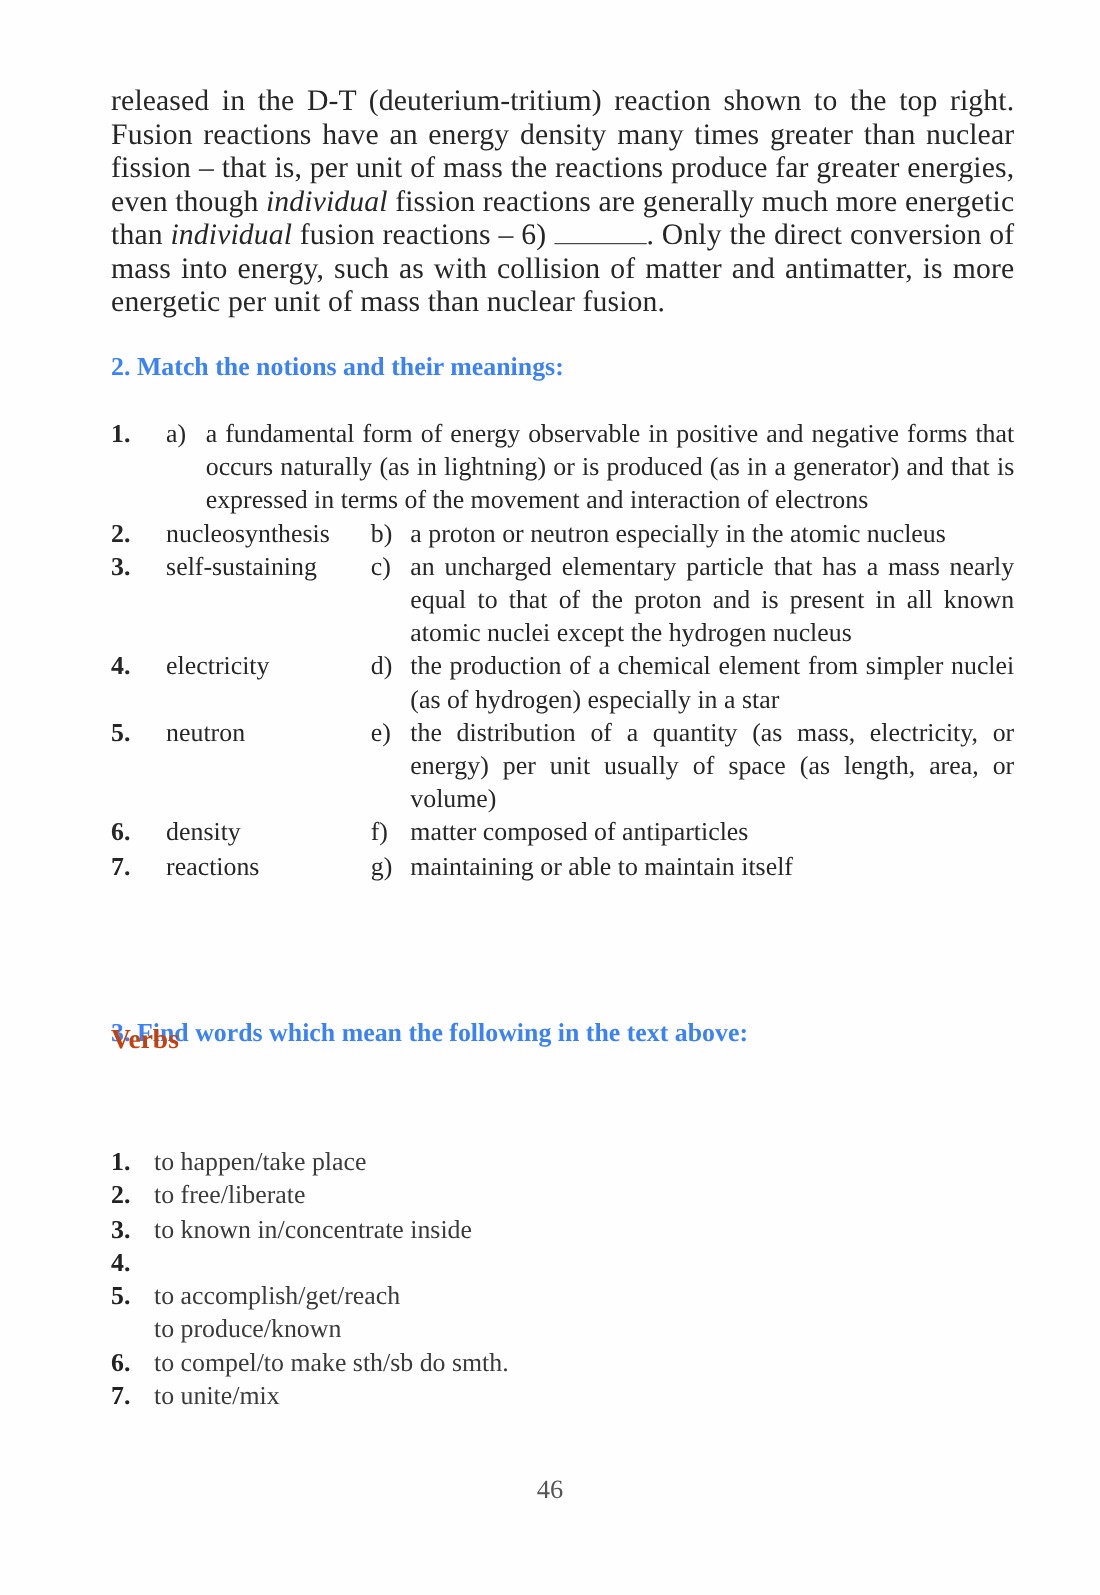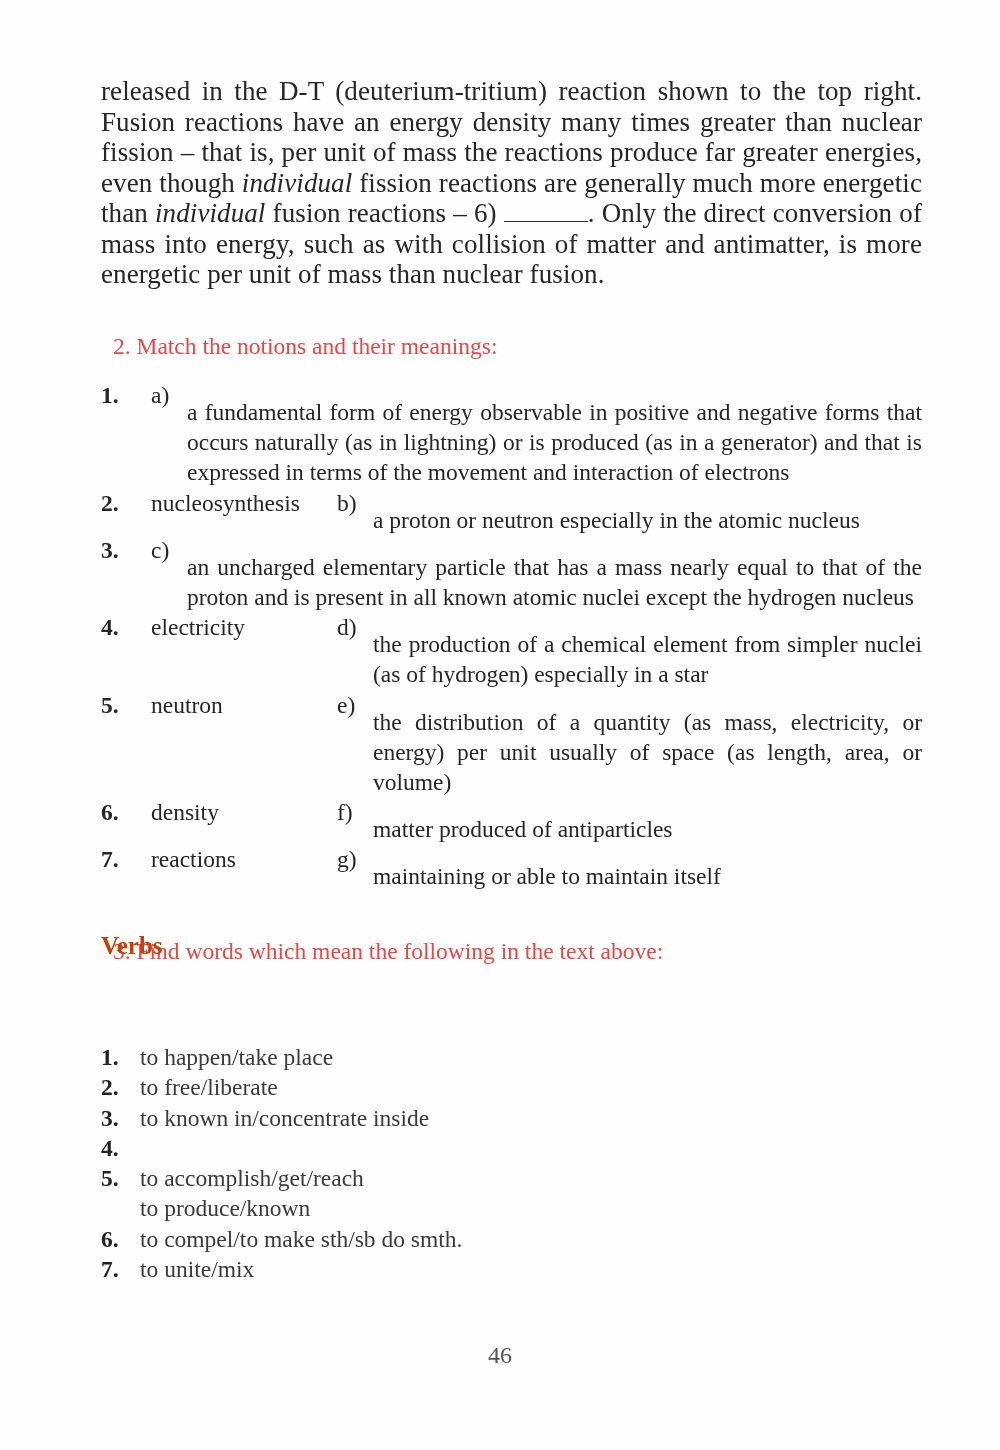--- a/index.html
+++ b/index.html
@@ -31,25 +31,25 @@
     }
     .para em { font-style: italic; }
     .blank {
       display: inline-block;
       width: 84px;
       border-bottom: 1px solid #333;
       height: 18px;
       vertical-align: baseline;
     }
     .heading {
-      font-weight: normal;
+      font-weight: bold;
       font-size: 23.5px;
       line-height: 30px;
-      margin: 12px;
-      color: #ef4444;
+      margin: 0;
+      color: #3b82f6;
     }
     .h2 { position: absolute; top: 243px; left: 0; }
     .match {
       position: absolute;
       top: 304px;
       left: 0;
       width: 821px;
     }
     .mrow {
       display: flex;
@@ -68,21 +68,20 @@
     }
     .mletter {
       width: 36px;
       flex: none;
       text-align: left;
     }
     .mdef {
       flex: 1;
       text-align: justify;
       text-align-last: left;
-      margin-top: 17px;
     }
     .h3 { position: absolute; top: 848px; left: 0; }
     .verbs-h {
       position: absolute;
       top: 856px;
       left: 0;
       font-size: 25px;
       font-weight: bold;
       color: #c2410c;
     }
@@ -131,40 +130,41 @@
       <span class="mdef">a fundamental form of energy observable in positive and negative forms that occurs naturally (as in lightning) or is produced (as in a generator) and that is expressed in terms of the movement and interaction of electrons</span>
     </div>
     <div class="mrow">
       <span class="mnum">2.</span>
       <span class="mterm">nucleosynthesis</span>
       <span class="mletter">b)</span>
       <span class="mdef">a proton or neutron especially in the atomic nucleus</span>
     </div>
     <div class="mrow">
       <span class="mnum">3.</span>
+      <span class="mterm">self-sustaining</span>
       <span class="mletter">c)</span>
       <span class="mdef">an uncharged elementary particle that has a mass nearly equal to that of the proton and is present in all known atomic nuclei except the hydrogen nucleus</span>
     </div>
     <div class="mrow">
       <span class="mnum">4.</span>
       <span class="mterm">electricity</span>
       <span class="mletter">d)</span>
       <span class="mdef">the production of a chemical element from simpler nuclei (as of hydrogen) especially in a star</span>
     </div>
     <div class="mrow">
       <span class="mnum">5.</span>
       <span class="mterm">neutron</span>
       <span class="mletter">e)</span>
       <span class="mdef">the distribution of a quantity (as mass, electricity, or energy) per unit usually of space (as length, area, or volume)</span>
     </div>
     <div class="mrow">
       <span class="mnum">6.</span>
       <span class="mterm">density</span>
       <span class="mletter">f)</span>
-      <span class="mdef">matter produced of antiparticles</span>
+      <span class="mdef">matter composed of antiparticles</span>
     </div>
     <div class="mrow">
       <span class="mnum">7.</span>
       <span class="mterm">reactions</span>
       <span class="mletter">g)</span>
       <span class="mdef">maintaining or able to maintain itself</span>
     </div>
   </div>
 
   <h2 class="heading h3">3.  Find words which mean the following in the text above:</h2>

